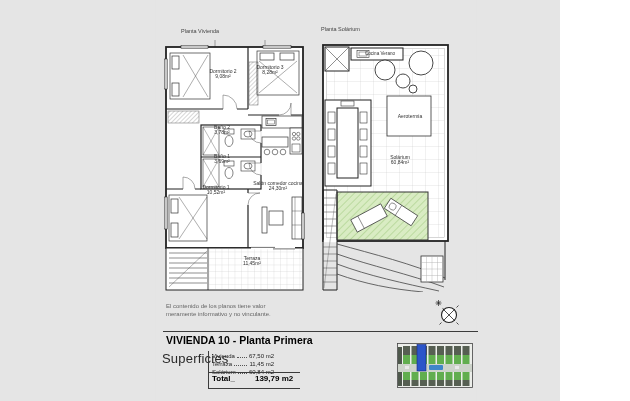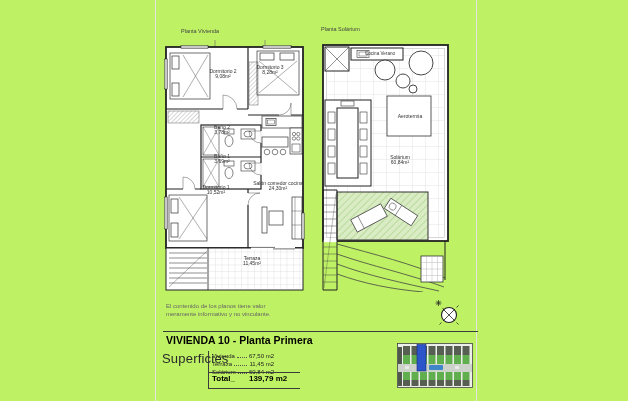--- a/index.html
+++ b/index.html
@@ -1,38 +1,38 @@
 <!DOCTYPE html>
 <html><head>
 <meta charset="utf-8">
 <style>
   html,body{margin:0;padding:0;background:#fff;}
   #sheet{
-    position:relative;width:628px;height:401px;background:#bef264;overflow:hidden;
+    position:relative;width:560px;height:401px;background:#e5e5e5;overflow:hidden;
     font-family:"Liberation Sans", sans-serif;color:#222;
   }
   .edge{position:absolute;top:0;width:1px;height:401px;background:#e4e4e4;}
   .planwrap{position:absolute;}
   .plan-title{position:absolute;font-size:5.5px;color:#444;white-space:nowrap;}
   .rlabel{
     position:absolute;transform:translate(-50%,-50%);
     display:flex;flex-direction:column;align-items:center;
     font-size:5px;line-height:5.4px;color:#333;white-space:nowrap;text-align:center;
   }
   .rule{position:absolute;height:1px;background:#3c3c3c;}
   .vrule{position:absolute;width:1px;background:#3c3c3c;}
   .disclaimer{position:absolute;left:166px;top:303px;font-size:6px;line-height:7.6px;color:#666;}
   .sheet-title{position:absolute;left:166px;top:334px;font-size:10.5px;font-weight:bold;color:#000;white-space:nowrap;}
   .superficies{position:absolute;left:162px;top:351px;font-size:13px;color:#2a2a2a;letter-spacing:.2px;}
   .srow{position:absolute;left:212px;width:62px;display:flex;align-items:baseline;font-size:6px;color:#222;}
   .srl{white-space:nowrap;}
   .srd{flex:1;border-bottom:1px dotted #555;margin:0 2px;height:4px;min-width:8px;}
   .srv{white-space:nowrap;}
   .trow{position:absolute;left:212px;top:374px;font-size:8px;font-weight:bold;color:#000;white-space:nowrap;}
-  .trow .tv{margin-left:14px;}
+  .trow .tv{margin-left:20px;}
   svg{display:block;}
 </style>
 </head>
 <body>
 
 <div id="sheet">
 
   <div class="edge" style="left:155px"></div>
   <div class="edge" style="left:476px"></div>
 

